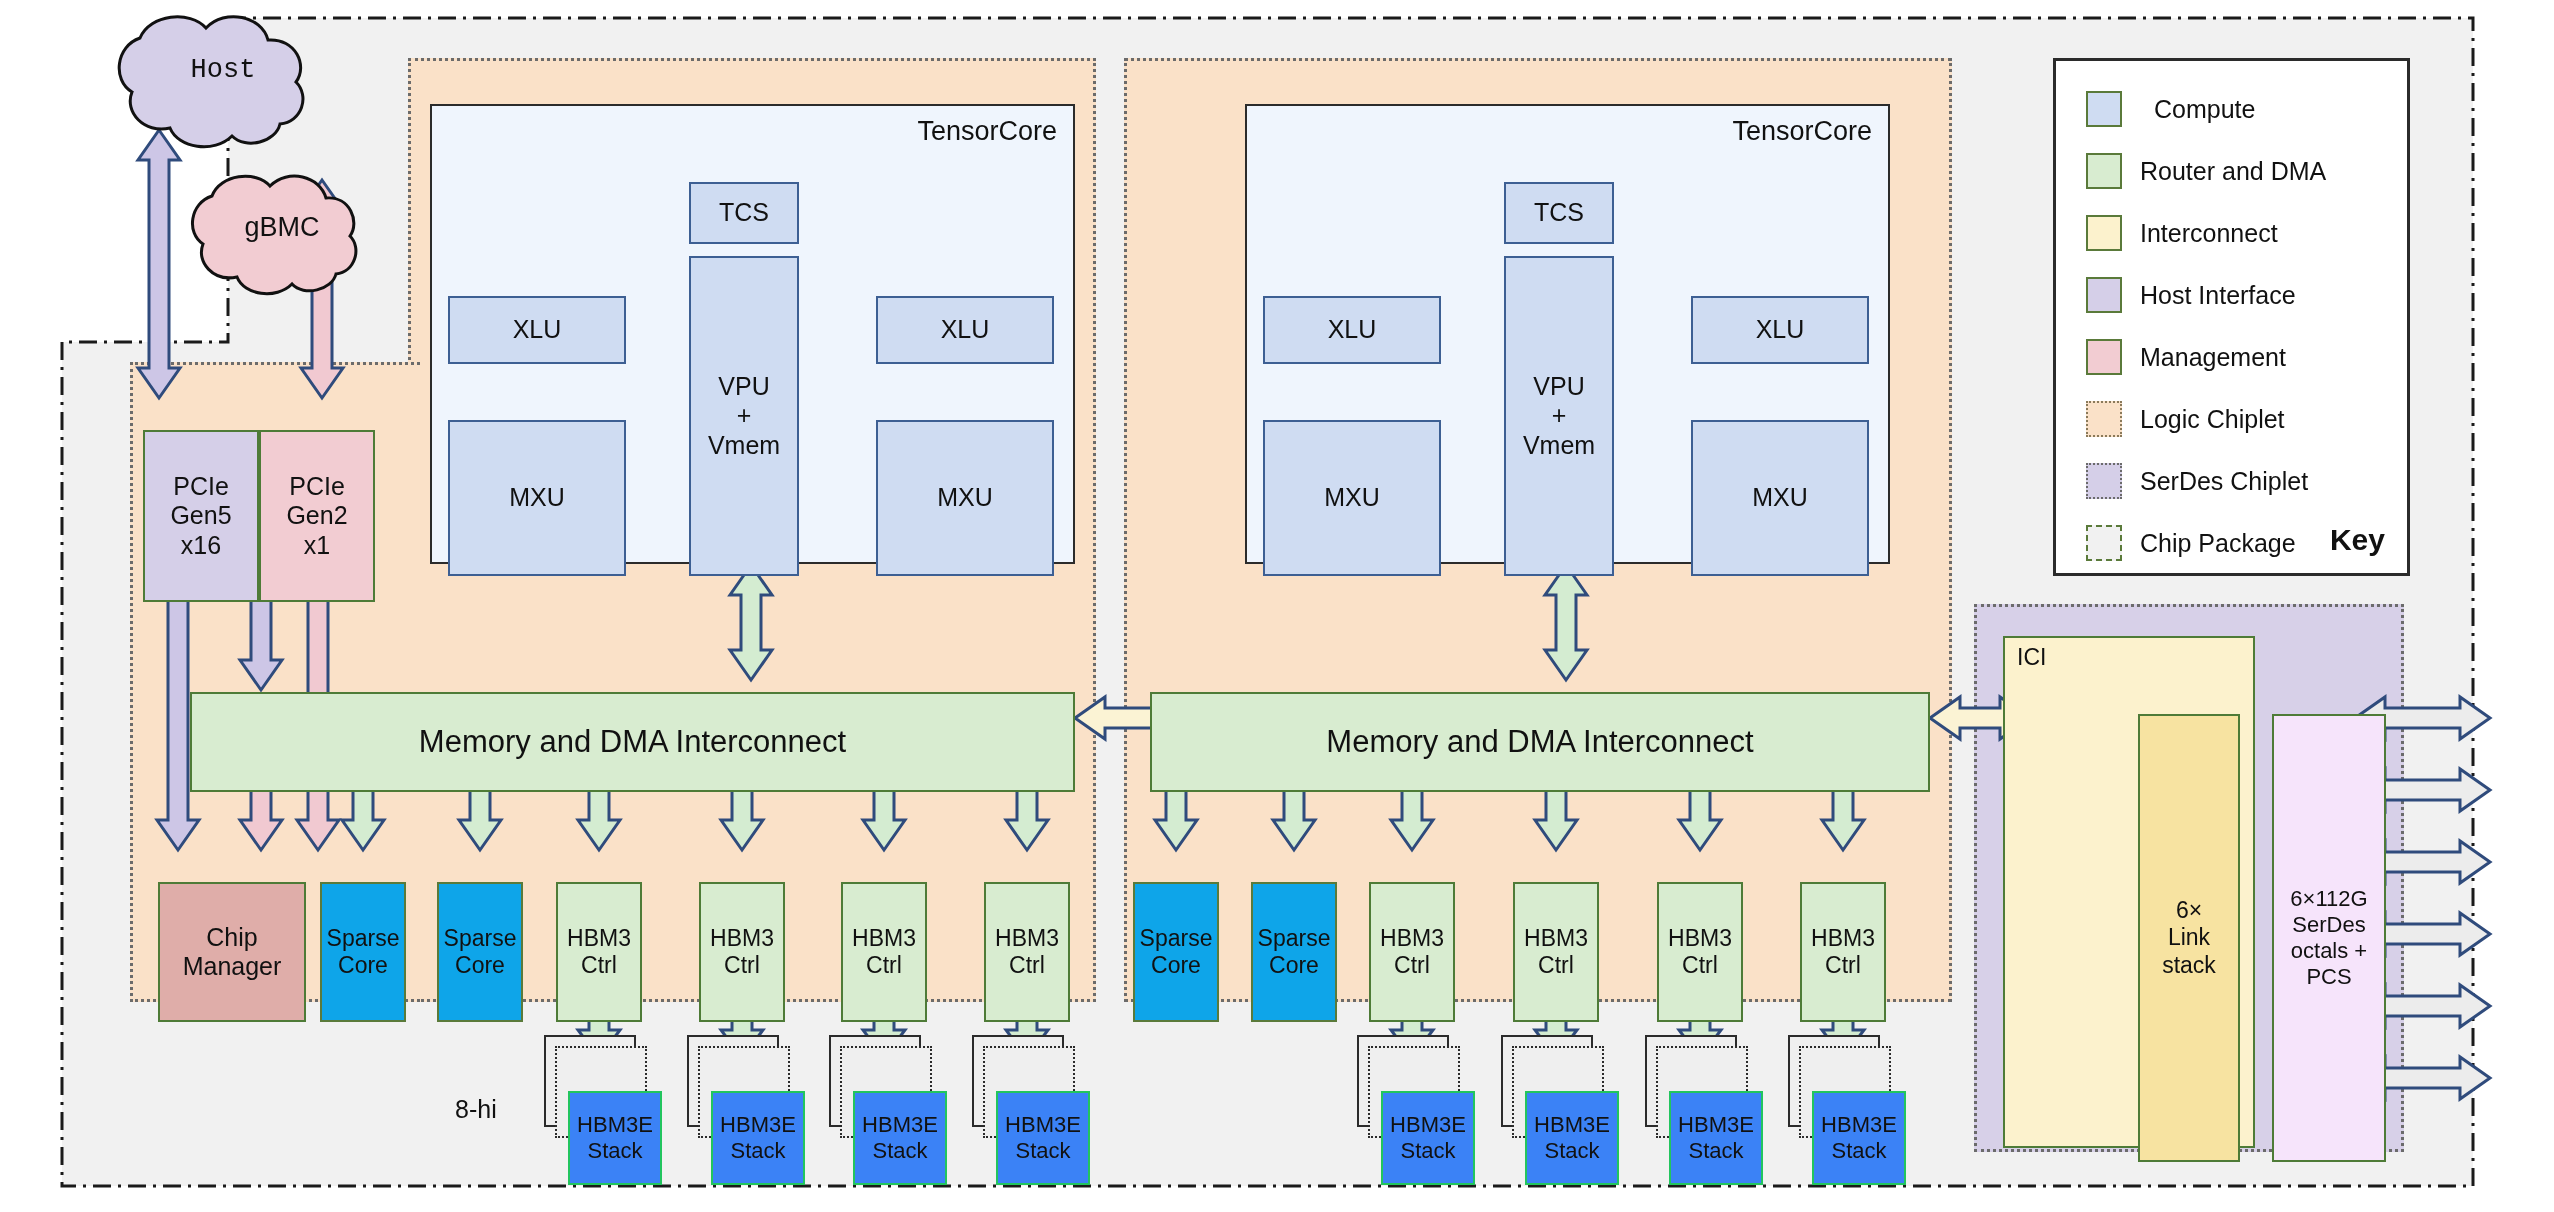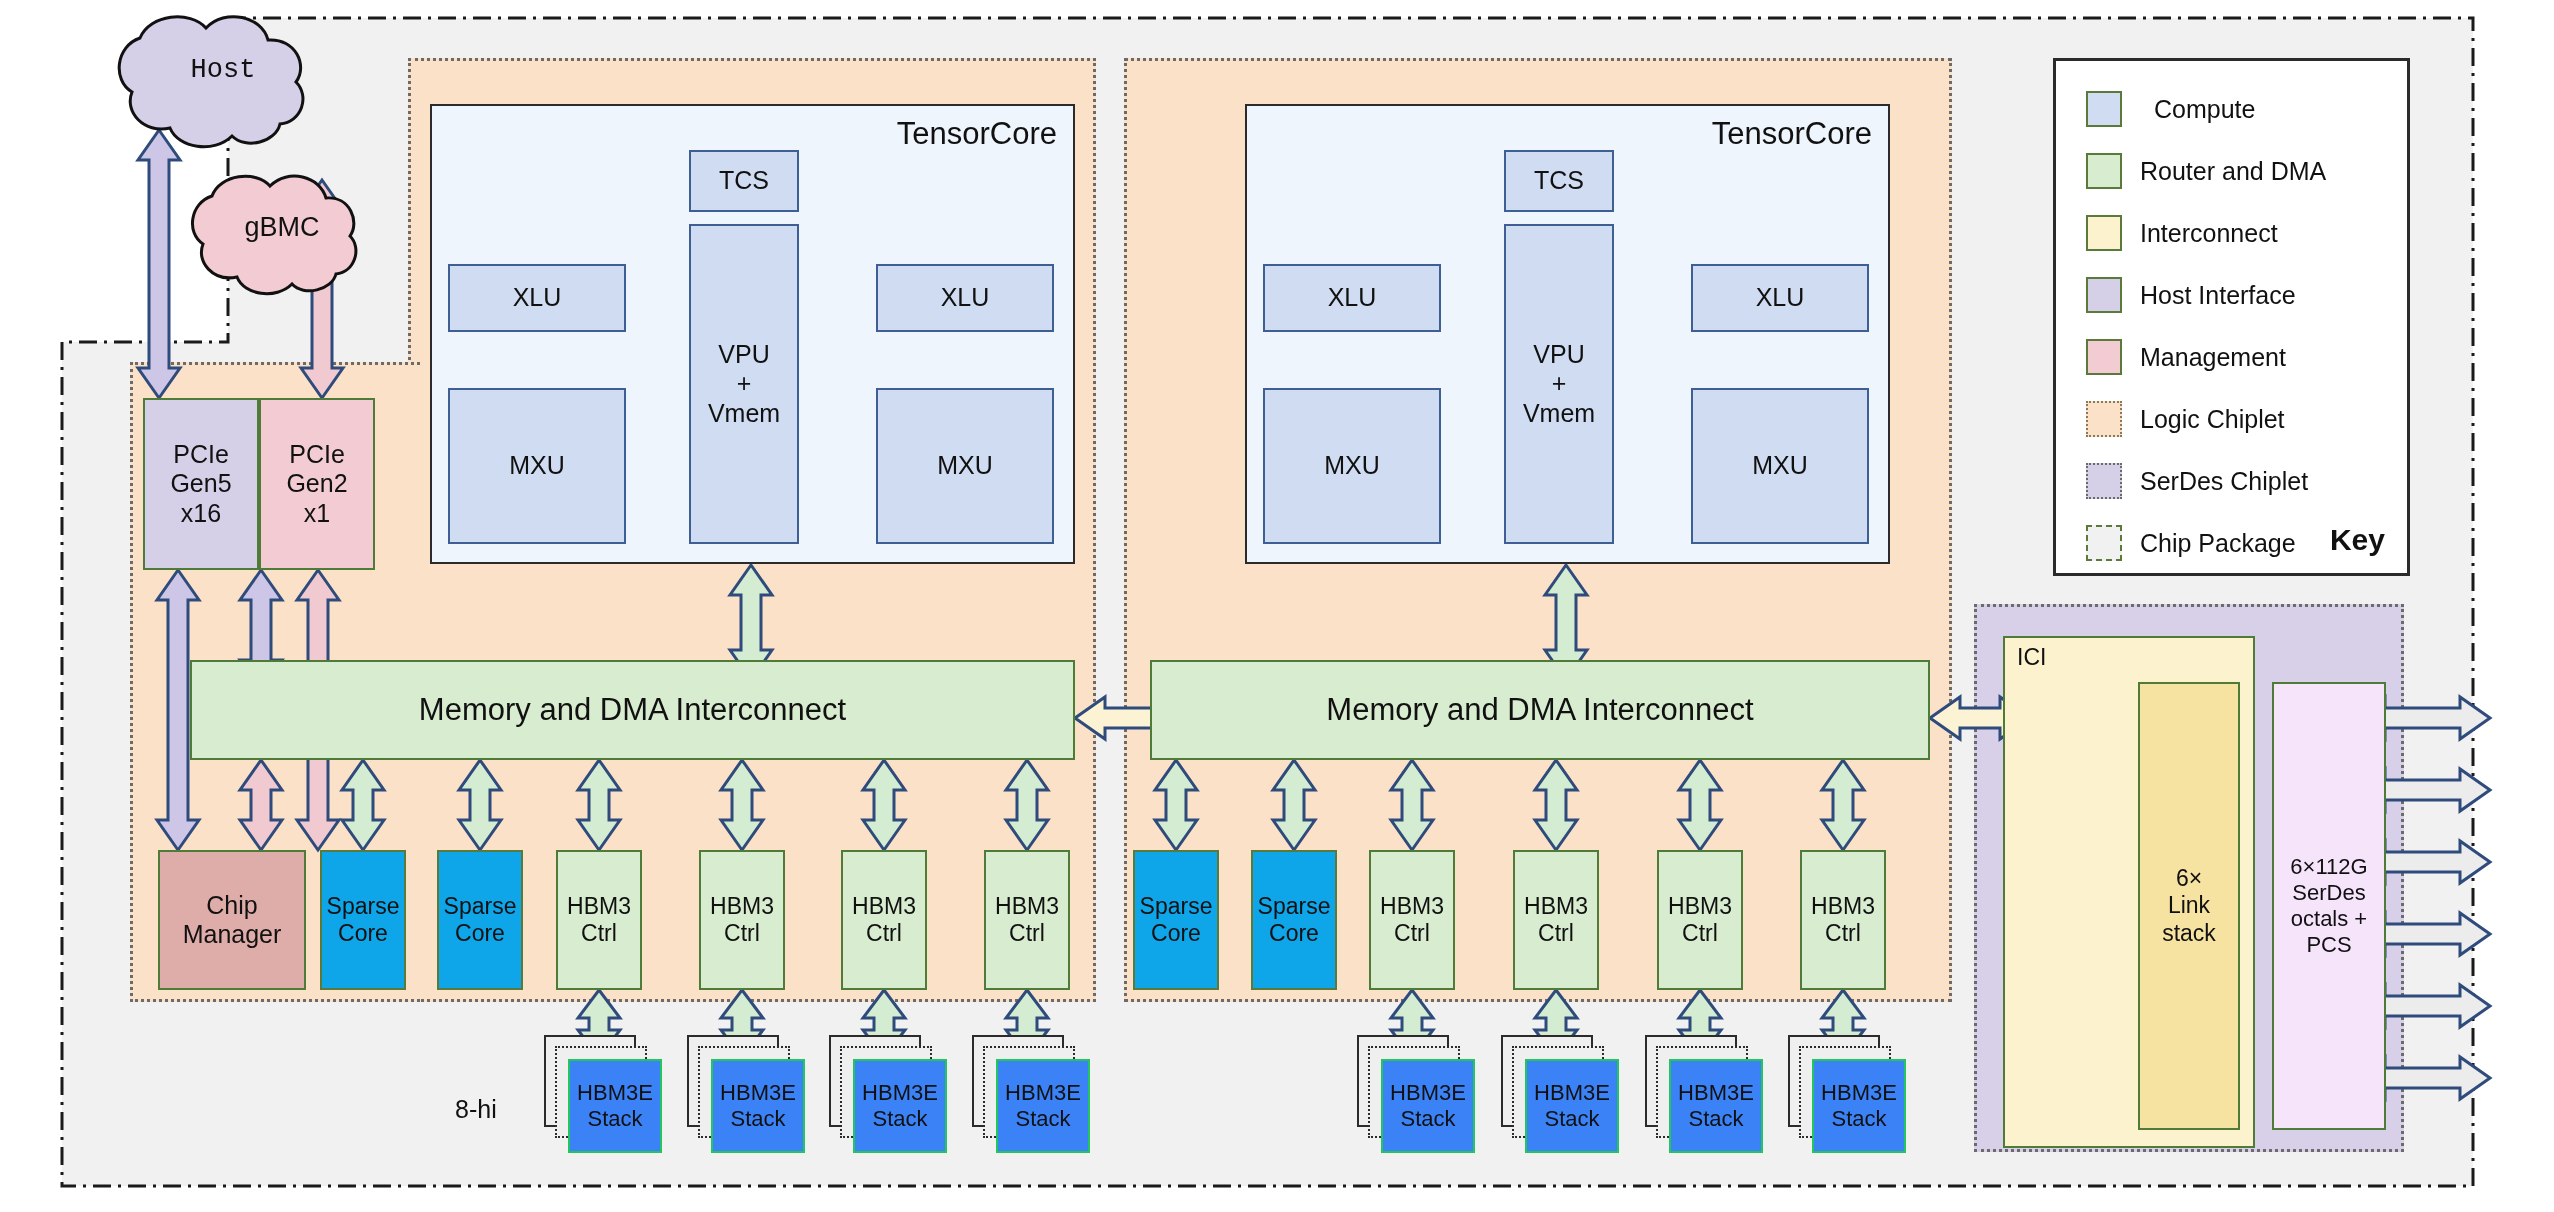--- a/index.html
+++ b/index.html
@@ -1,38 +1,38 @@
 <!DOCTYPE html>
 <html><head>
 <meta charset="utf-8">
 <style>
   html,body{margin:0;padding:0;background:#ffffff;}
   body{font-family:"Liberation Sans",sans-serif;}
   #stage{position:relative;width:2554px;height:1212px;overflow:hidden;background:#fff;}
   .abs{position:absolute;box-sizing:border-box;}
-  .ctr{display:flex;align-items:center;justify-content:center;text-align:center;line-height:1.18;}
+  .ctr{display:flex;align-items:center;justify-content:center;text-align:center;line-height:1.18;margin-top:32px;}
   .chiplet-logic{border:3px dotted #6b6b6b;background:#fae1c8;}
   .chiplet-serdes{border:3px dotted #6b6b6b;background:#d7d0e8;}
 
   
   .blk{border:2px solid #5a7a3a;}
   .compute-g{background:#0ea5e9;border-color:#5a7a3a;align-items:center;}
   .memory{background:#d8ecd0;border-color:#4e7b37;}
   .interconnect{background:#fcf2cd;border-color:#4e7b37;}
   .intercon2{background:#f7e3a1;border-color:#4e7b37;}
   .hostif{background:#d5cfe8;border-color:#4e7b37;}
   .mgmt{background:#f2ccd2;border-color:#4e7b37;}
   .mgmt-dark{background:#dfada9;border-color:#4e7b37;}
   .serdesblk{background:#f6e4fb;border-color:#4e7b37;}
   .stackblk{background:#3b82f6;border:2px solid #22c55e;}
   .tcbox{background:#eff5fd;border:2px solid #2b2b2b;}
   .innerblue{background:#cfdcf2;border:2px solid #3d5f93;}
 
   .lbl{color:#111;font-size:25px;}
-  .tc-title{position:absolute;right:16px;top:10px;font-size:31px;color:#111;margin-left:48px;}
+  .tc-title{position:absolute;right:16px;top:10px;font-size:27px;color:#111;margin-left:48px;}
   .ici-title{position:absolute;left:12px;top:6px;font-size:23px;color:#111;}
   .plain{color:#111;font-size:25px;}
 
   
   .keybox{background:#ffffff;border:3px solid #2b2b2b;}
   .keyrow{position:absolute;display:flex;align-items:center;}
   .swatch{width:36px;height:36px;border:2px solid #5a7a3a;margin-right:18px;box-sizing:border-box;}
   .sw-dot{border:2px dotted #8a7a5a;}
   .sw-dash{border:2px dashed #5a7a3a;}
   .keytxt{font-size:25px;color:#111;}

